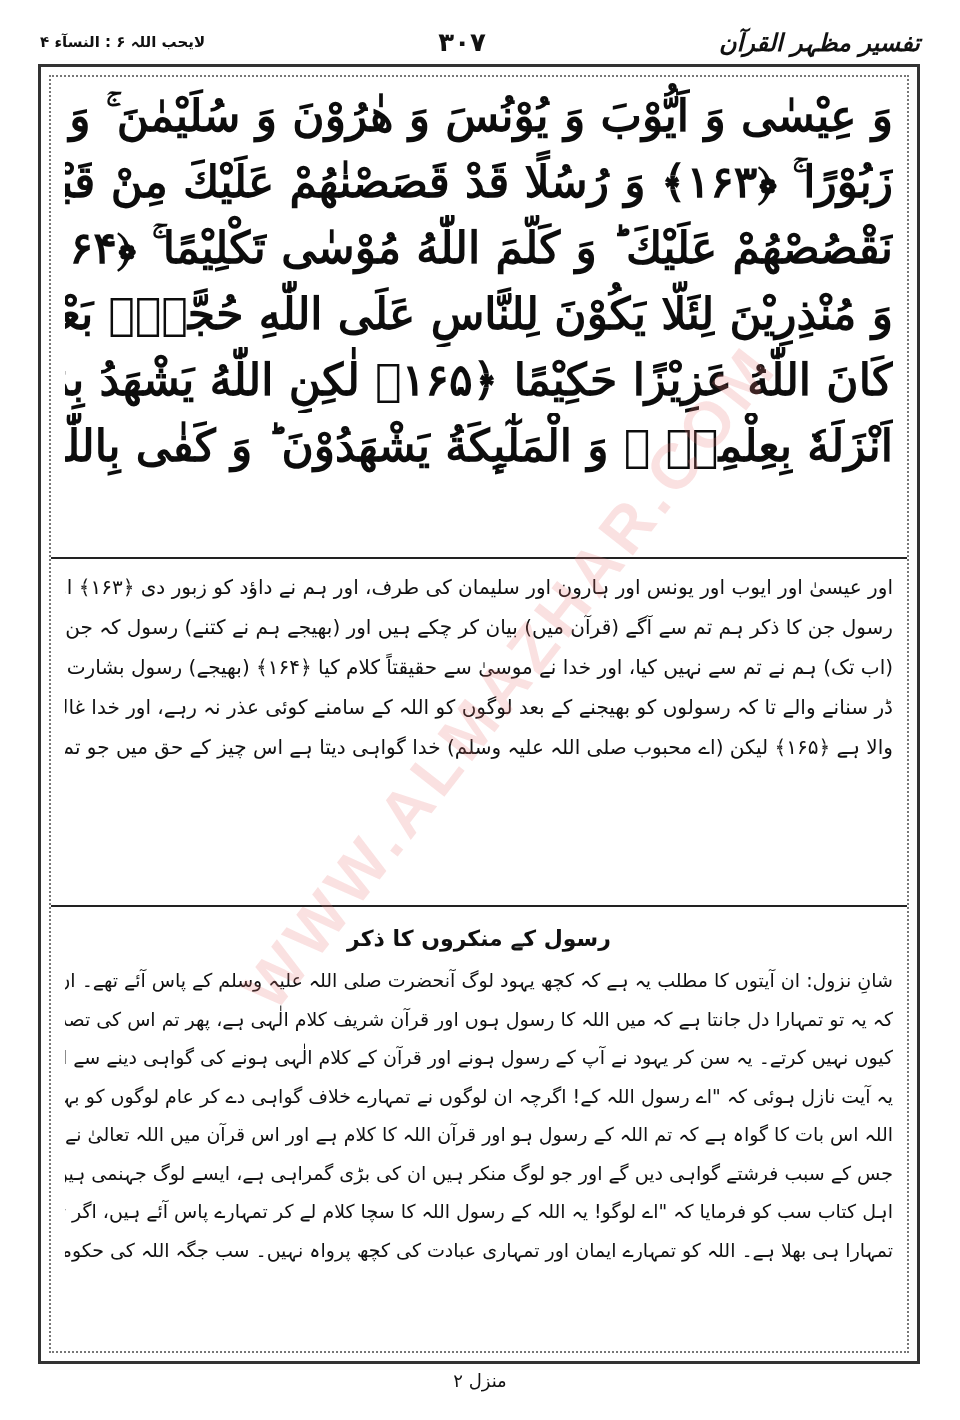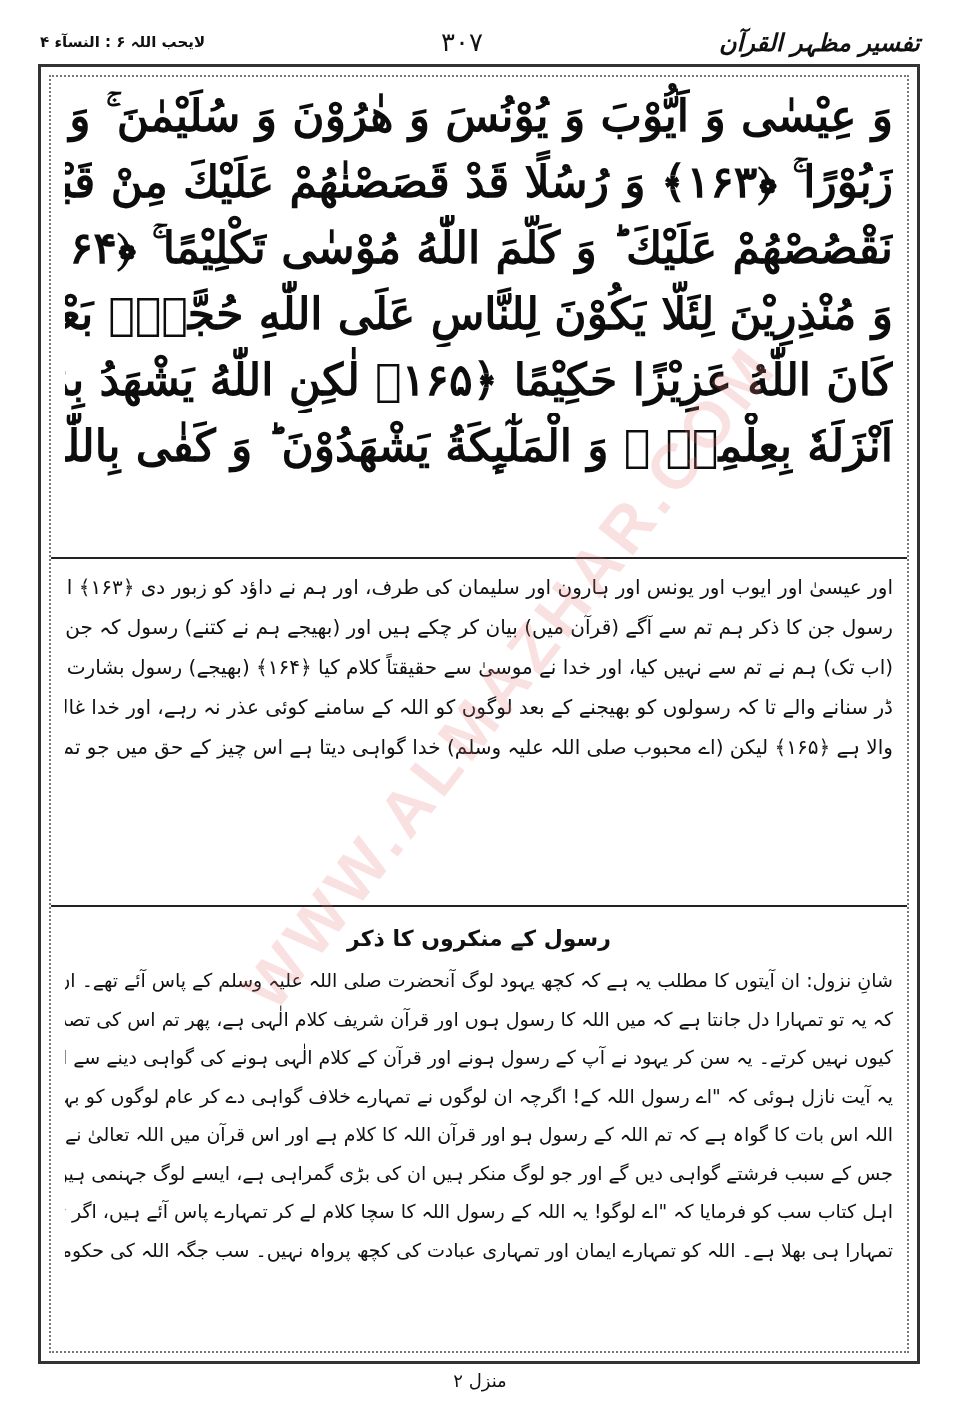--- a/index.html
+++ b/index.html
@@ -2,21 +2,21 @@
 <html><head>
 <meta charset="utf-8">
 <style>
   html, body { margin: 0; padding: 0; background: #ffffff; }
   body { width: 960px; height: 1420px; position: relative; overflow: hidden;
          font-family: "DejaVu Sans", sans-serif; color: #111; }
 
   .header { position: absolute; left: 40px; right: 40px; top: 20px; height: 44px;
             display: flex; align-items: center; justify-content: space-between; direction: ltr; }
   .hdr-surah { font-size: 15px; font-weight: bold; direction: rtl; }
-  .hdr-page  { font-size: 26px; font-weight: normal; letter-spacing: 2px; direction: rtl; }
+  .hdr-page  { font-size: 26px; font-weight: bold; letter-spacing: 2px; direction: rtl; }
   .hdr-title { font-size: 24px; font-weight: bold; font-style: italic; direction: rtl; font-family: "DejaVu Serif", serif; text-align: center; }
 
   .frame-outer { position: absolute; left: 38px; top: 64px; width: 882px; height: 1300px;
                  border: 3px solid #333; box-sizing: border-box; }
   .frame-inner { position: absolute; left: 8px; top: 8px; right: 8px; bottom: 8px;
                  border: 2px dotted #777; }
 
   .section { position: absolute; left: 0; right: 0; box-sizing: border-box; direction: rtl; }
   .sec-arabic { top: 0; height: 480px; padding: 6px 14px 0 14px; }
   .sec-translation { top: 480px; height: 348px; border-top: 2px solid #222; padding: 8px 14px 0 14px; }

